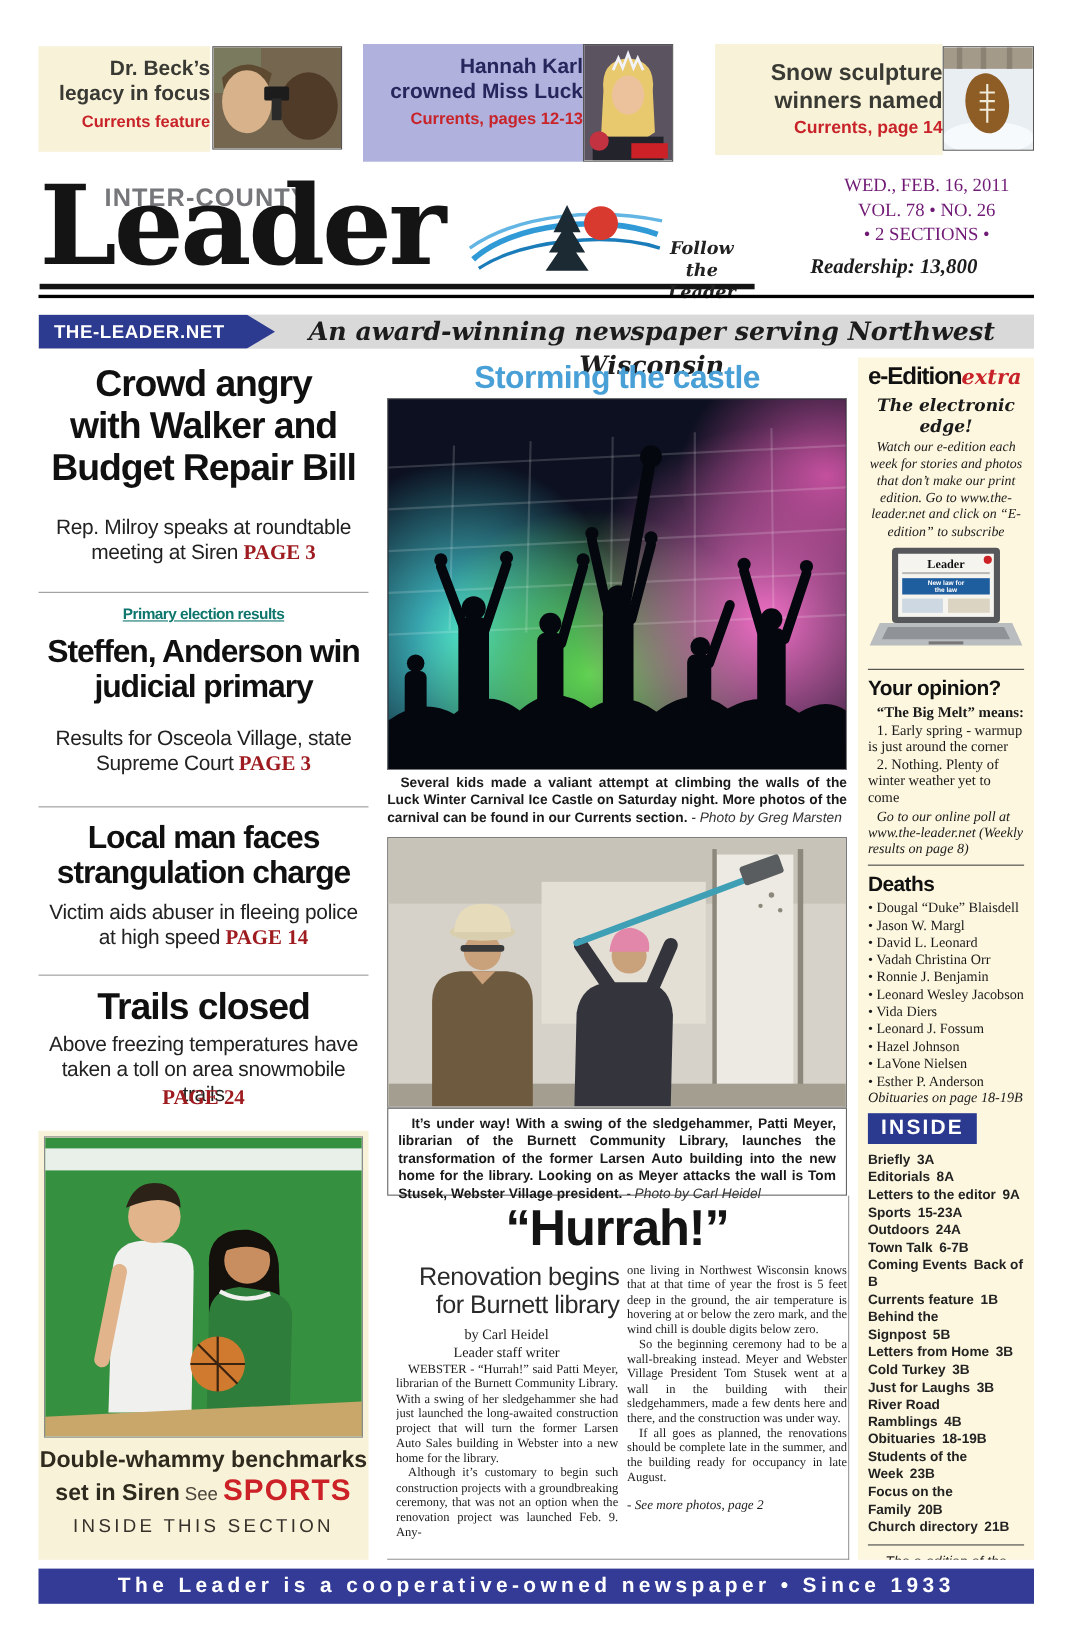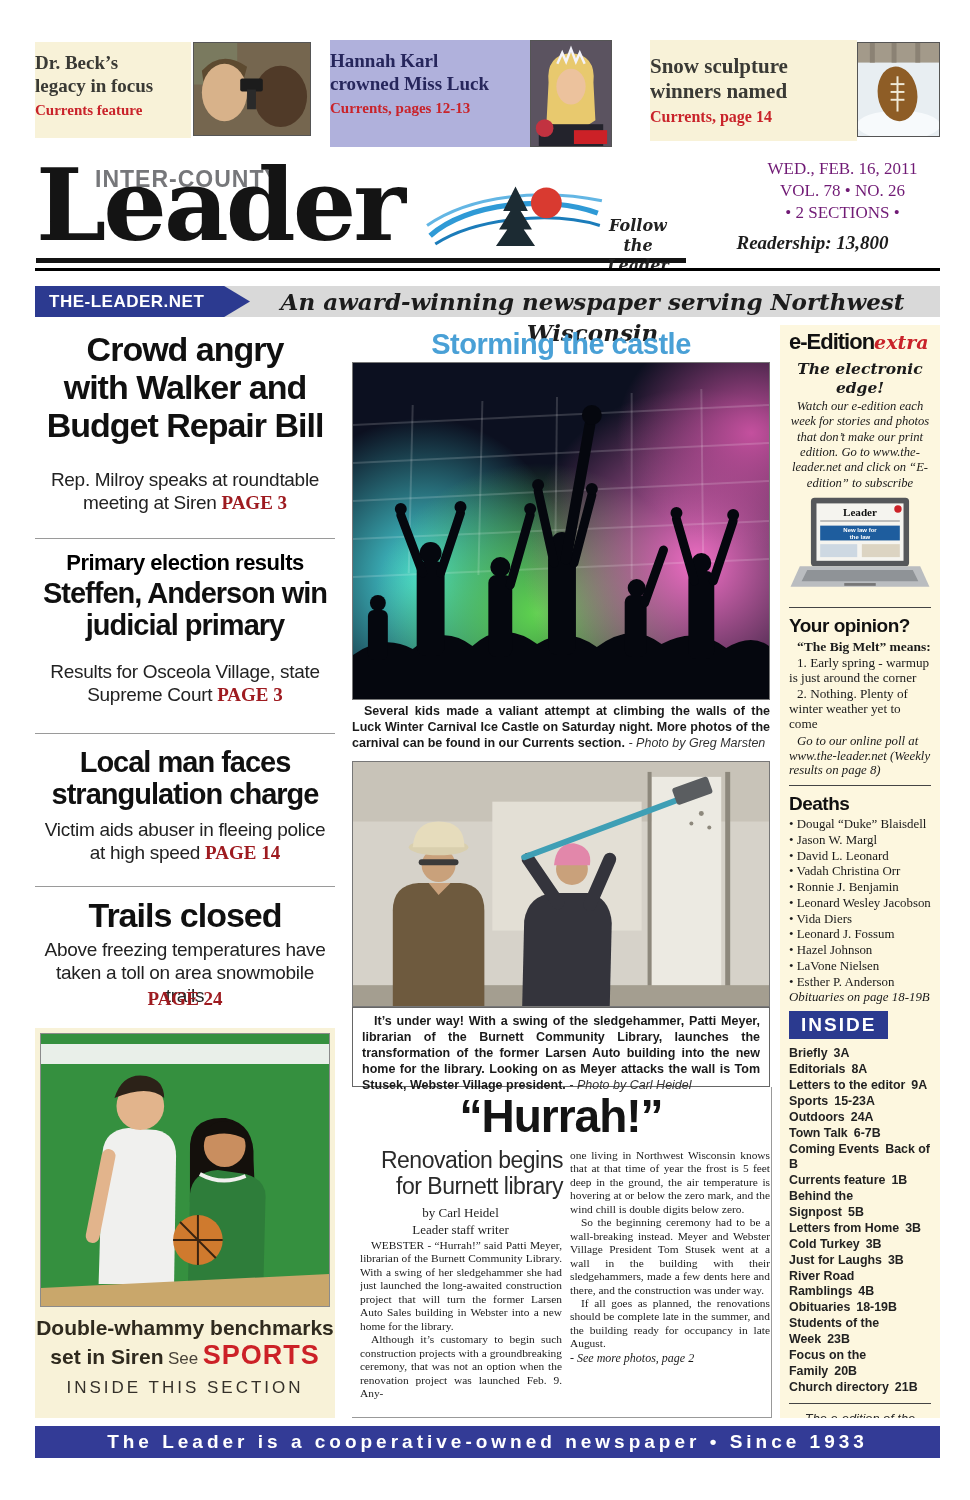--- a/index.html
+++ b/index.html
@@ -1,21 +1,21 @@
 <!DOCTYPE html>
 <html><head>
 <meta charset="utf-8">
 <style>
   * { margin:0; padding:0; box-sizing:border-box; }
   body { background:#e9e9e9; font-family:"Liberation Sans", sans-serif; }
   .page { position:relative; width:970px; height:1500px; background:#ffffff; margin:0 auto; overflow:hidden; }
   .abs { position:absolute; }
 
   
-  .promo { text-align:left; padding-top:10px;font-family:Liberation Serif, serif; }
+  .promo { text-align:right; padding-top:10px; }
   .promo.cream { background:#f8f2d8; }
   .promo.lav { background:#b0b1dc; }
   .promo-line { font-weight:bold; color:#3a3a35; font-size:19px; line-height:1.2; }
   .promo.lav .promo-line { color:#26265c; }
   .promo-tag { font-weight:bold; color:#c9232a; font-size:15px; margin-top:4px; }
   .pphoto { border:1px solid #555; overflow:hidden; }
   .pphoto svg { display:block; width:100%; height:100%; }
 
   
   .mh-kicker { font-size:23px; font-weight:bold; letter-spacing:1px; color:#76777a; }
@@ -32,21 +32,21 @@
              line-height:31px; padding-left:14px; clip-path:polygon(0 0,88% 0,100% 50%,88% 100%,0 100%); }
   .bn-script { font-family:"DejaVu Serif", serif; font-style:italic; font-weight:bold; font-size:23px; color:#1c1c1c; text-align:center; line-height:31px; }
 
   
   .lrule { border-top:1.5px solid #9a9a9a; width:300px; }
   .hl { font-weight:bold; color:#101010; text-align:center; letter-spacing:-1px; }
   .hl-l { font-size:34px; line-height:1.12; }
   .hl-m { font-size:29px; line-height:1.12; }
   .deck { font-size:19px; color:#222; text-align:center; line-height:1.22; letter-spacing:-0.3px; }
   .page-ref { font-family:"Liberation Serif", serif; font-weight:bold; color:#9e1b20; font-size:19px; letter-spacing:0; }
-  .kicker-red { font-weight:bold; color:#000000; font-size:22px; text-align:center; letter-spacing:-0.5px; }
+  .kicker-red { font-weight:bold; color:#0f766e; font-size:14px; text-align:center; letter-spacing:-0.5px;text-decoration:underline; }
   .cream-box { background:#f8f2d8; }
   .bb-photo { border:1px solid #8b8b8b; overflow:hidden; }
   .bb-photo svg { display:block; width:100%; height:100%; }
   .sports1 { font-weight:bold; font-size:21px; color:#2f2a1e; text-align:center; }
   .sports2 { text-align:center; color:#2f2a1e; }
   .sports2 .s2a { font-weight:bold; font-size:21px; }
   .sports2 .s2b { font-size:17px; color:#4a443a; }
   .sports2 .s2c { font-weight:bold; font-size:27px; color:#cc2127; letter-spacing:1px; }
   .sports3 { font-size:17px; letter-spacing:3px; color:#35312a; text-align:center; }
 
@@ -57,21 +57,21 @@
   .caption { font-size:12.5px; font-weight:bold; color:#1a1a1a; line-height:1.27; text-align:justify; text-indent:12px; }
   .caption .credit { font-weight:normal; font-style:italic; color:#333; }
   .cap-box { border:1px solid #666; padding:6px 9px; background:#fff; }
   .article-box { border-right:1px solid #999; border-bottom:1px solid #999; }
   .hurrah { font-weight:bold; font-size:46px; color:#141414; text-align:center; letter-spacing:-1px; }
   .subhead { font-size:23px; color:#2a2a2a; text-align:right; line-height:1.15; letter-spacing:-0.5px; }
   .byline { font-family:"Liberation Serif", serif; font-size:13px; color:#1d1d1d; text-align:center; line-height:1.3; }
   .body-col { font-family:"Liberation Serif", serif; font-size:11.4px; line-height:1.18; color:#1a1a1a; text-align:justify; }
   .body-col p { text-indent:11px; }
   .body-col p.noindent { text-indent:0; }
-  .more-link { font-family:"Liberation Serif", serif; font-style:italic; font-size:12px; color:#1a1a1a; margin-top:0; }
+  .more-link { font-family:"Liberation Serif", serif; font-style:italic; font-size:12px; color:#1a1a1a; margin-top:10px; }
 
   
   .sidebar { background:#fdf7df; padding:4px 9px 0 9px; overflow:hidden; }
   .sb-logo { white-space:nowrap; }
   .sb-logo .black { font-weight:bold; font-size:22px; color:#111; letter-spacing:-1px; }
   .sb-logo .red { font-family:"DejaVu Serif", serif; font-style:italic; font-weight:bold; font-size:19px; color:#c9232a; }
   .sb-elec-title { font-family:"DejaVu Serif", serif; font-style:italic; font-weight:bold; font-size:15.5px; color:#1a1a1a; text-align:center; margin-top:4px; }
   .sb-elec-body { font-family:"Liberation Serif", serif; font-style:italic; font-size:12.6px; color:#1a1a1a; text-align:center; line-height:1.22; margin-top:2px; }
   .sb-laptop { text-align:center; margin-top:5px; }
   .sb-hr { border:none; border-top:1.5px solid #444; margin:7px 0; }

